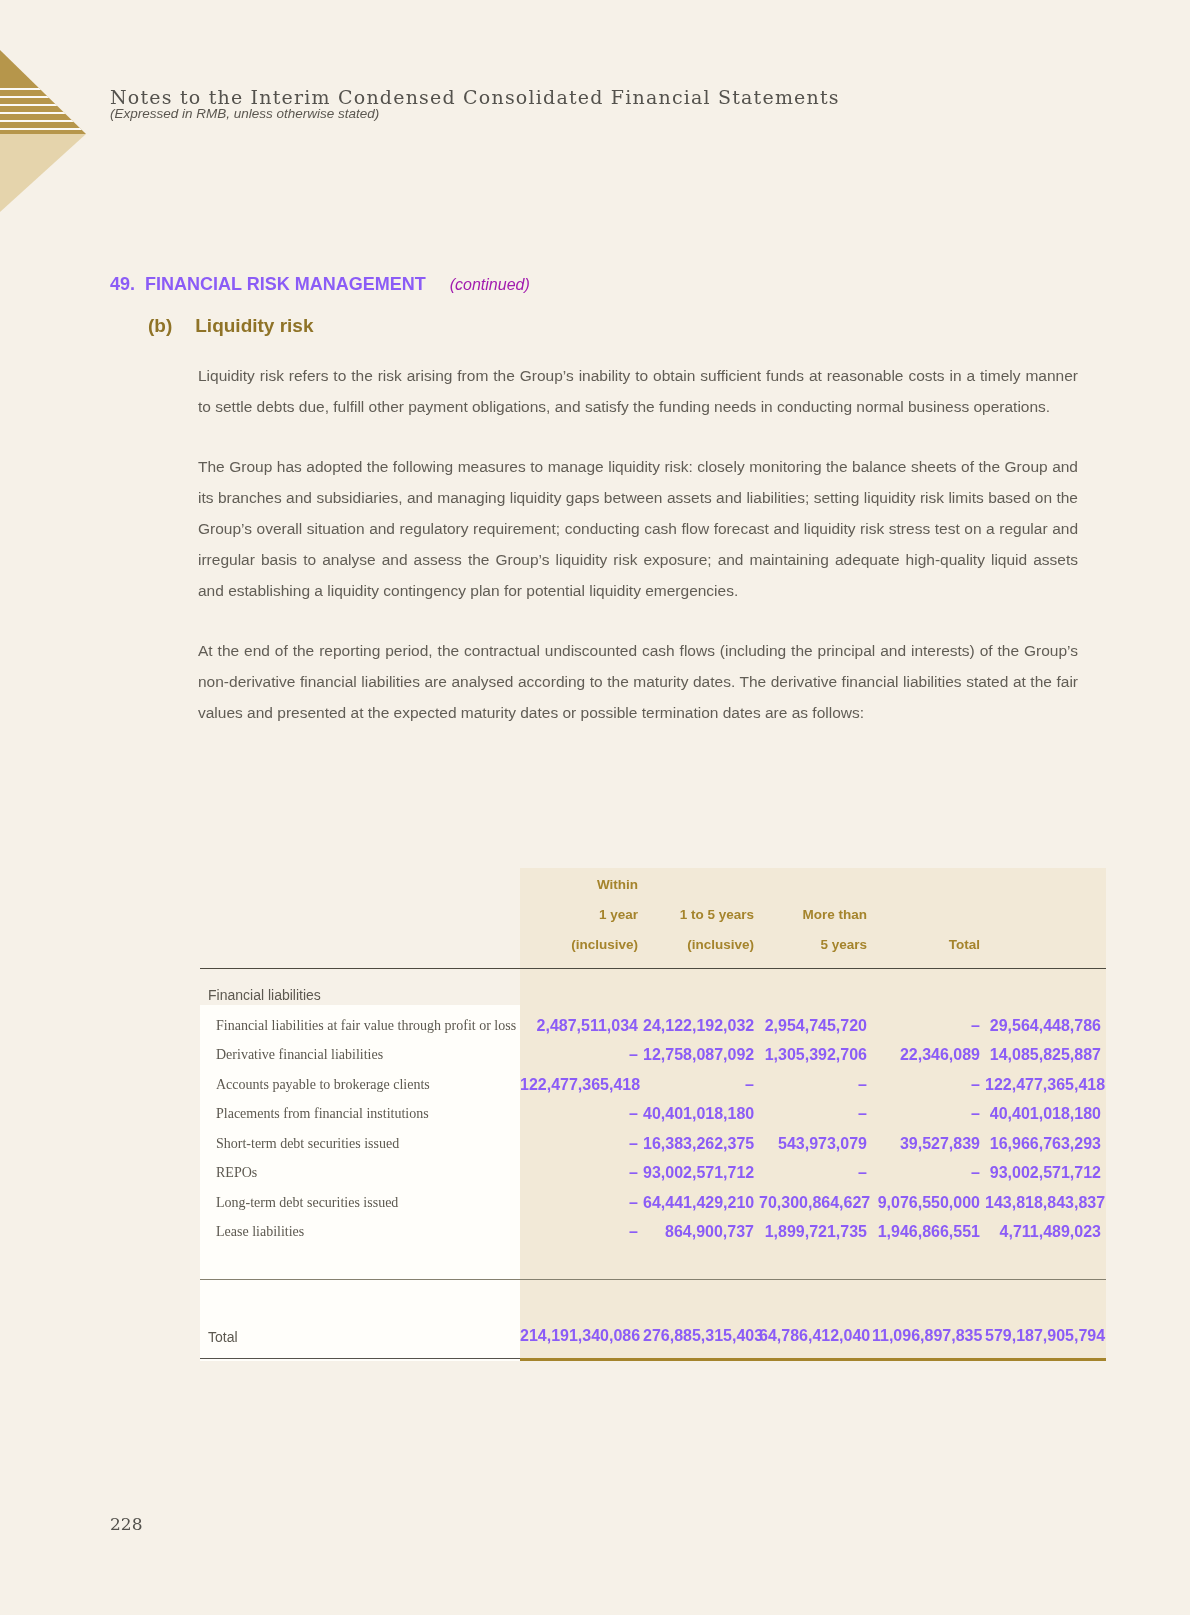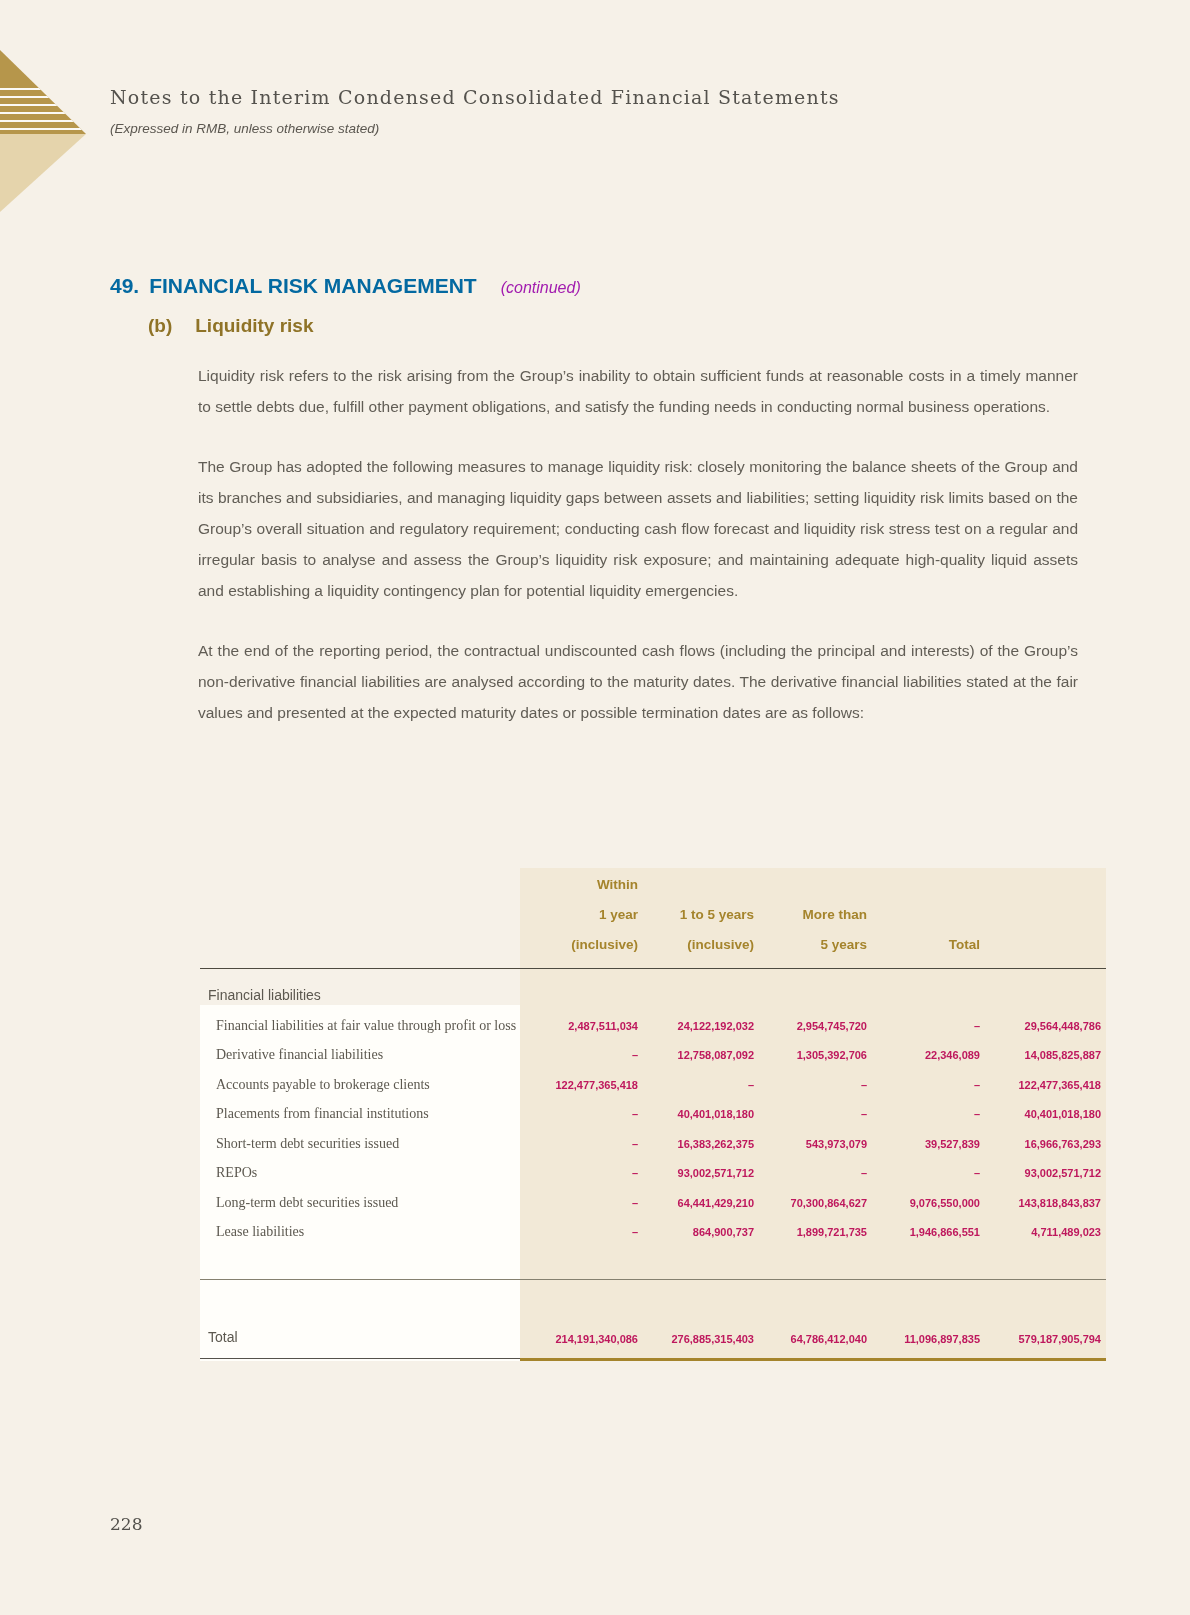--- a/index.html
+++ b/index.html
@@ -25,26 +25,26 @@
     background:#e5d4ac;
     clip-path:polygon(0 0,100% 0,0 100%);
   }
   
   .doc-title{
     position:absolute;left:110px;top:86px;
     font-family:"DejaVu Serif","Liberation Serif",serif;
     font-size:19px;color:#54524d;letter-spacing:1.2px;white-space:nowrap;
   }
   .doc-subtitle{
-    position:absolute;left:110px;top:121px;
+    position:absolute;left:110px;top:106px;
     font-style:italic;font-size:13.5px;color:#5b5750;
   }
   
   .sec-head{position:absolute;left:110px;top:274px;white-space:nowrap;}
-  .sec-num,.sec-title{font-weight:bold;font-size:21px;color:#0369a1;}
+  .sec-num,.sec-title{font-weight:bold;font-size:18px;color:#8b5cf6;}
   .sec-num{margin-right:10px;}
   .sec-cont{font-style:italic;font-size:16px;color:#a21caf;margin-left:24px;}
   .sub-head{position:absolute;left:148px;top:315px;white-space:nowrap;}
   .sub-label{font-weight:bold;font-size:19px;color:#8f7327;margin-right:23px;}
   .sub-title{font-weight:bold;font-size:19px;color:#8f7327;}
   
   .paras{position:absolute;left:198px;top:360px;width:880px;}
   .para{
     font-size:15.5px;line-height:31px;text-align:justify;
     color:#615d55;margin:0 0 29px 0;font-weight:300;
@@ -70,21 +70,21 @@
   .t-body{position:relative;padding-top:10px;}
   .trow{
     display:grid;grid-template-columns:320px 123px 116px 113px 113px 121px;
     height:29.5px;align-items:center;
   }
   .trow.group{height:32px;}
   .tlabel{font-size:14px;color:#5c584f;padding-left:8px;font-weight:300;white-space:nowrap;}
   .tlabel.indent{padding-left:16px;font-family:Liberation Serif, serif;}
   .tnum{
     text-align:right;padding-right:5px;
-    font-weight:bold;font-size:11px;color:#be185d;white-space:nowrap;
+    font-weight:bold;font-size:16px;color:#8b5cf6;white-space:nowrap;
   }
   .t-line{position:relative;margin-top:32px;border-top:1px solid #85806f;}
   .t-totalrow{
     position:relative;display:grid;
     grid-template-columns:320px 123px 116px 113px 113px 121px;
     height:65px;align-items:end;padding-bottom:13px;box-sizing:content-box;
   }
   .t-bottom{position:relative;display:grid;grid-template-columns:320px 1fr;}
   .t-bottom .bl{border-top:1px solid #55524a;}
   .t-bottom .bd{border-top:3px solid #a5842c;}

